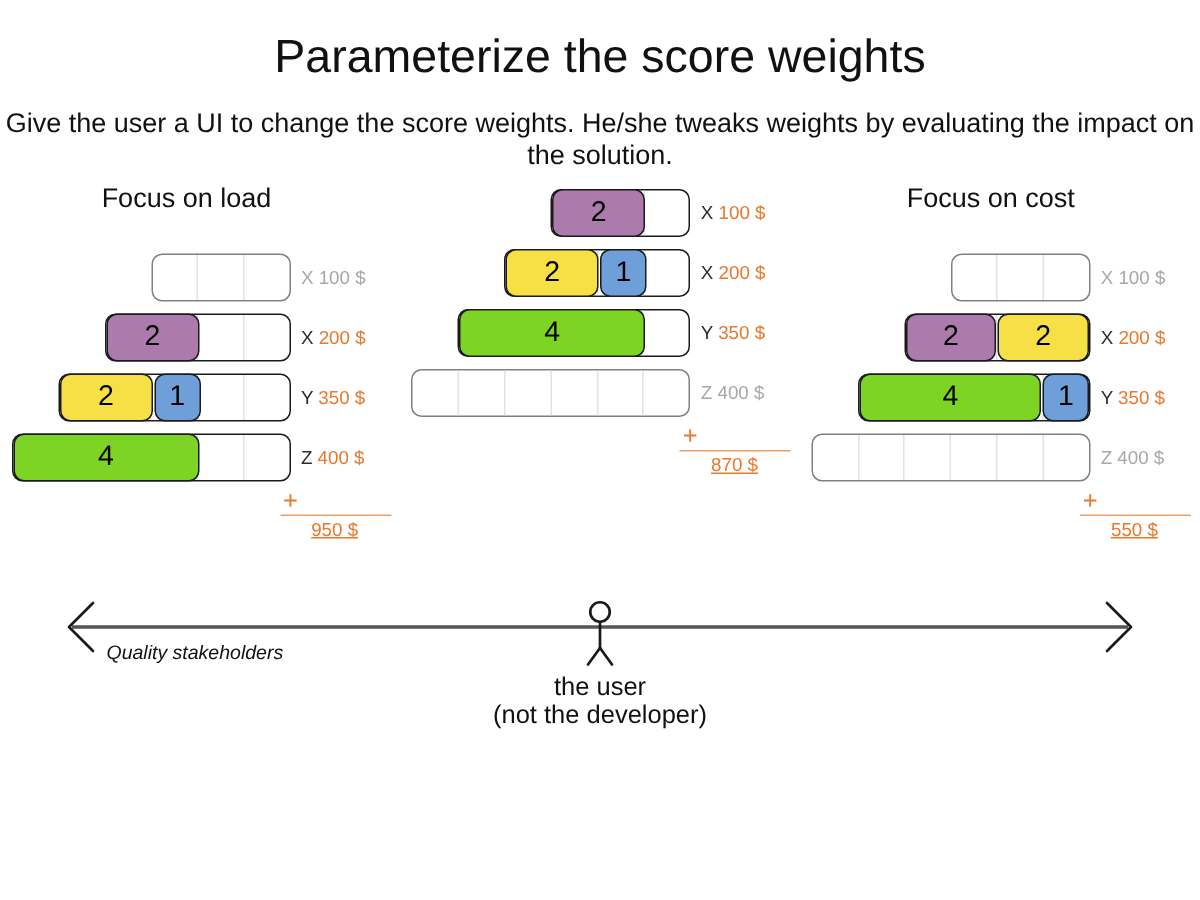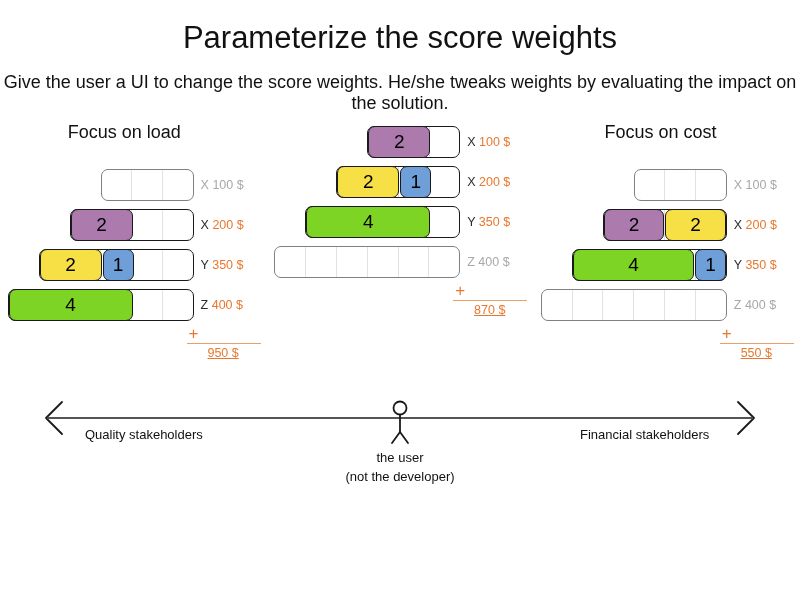--- a/index.html
+++ b/index.html
@@ -167,28 +167,28 @@
     top: 396px;
     width: 800px;
     height: 100px;
   }
   .axis-label {
     position: absolute;
     font-size: 13px;
     color: #111111;
     white-space: nowrap;
   }
-  #label-left { left: 85px; top: 31px; }
+  #label-left { left: 71px; top: 31px; font-style: italic; }
   #label-right { left: 580px; top: 31px; }
   #user-caption {
     position: absolute;
     left: 0; right: 0;
     top: 52px;
     text-align: center;
-    font-size: 13px;
+    font-size: 17px;
     color: #111111;
     line-height: 19px;
   }
 </style>
 </head>
 <body>
 
 <h1 id="page-title">Parameterize the score weights</h1>
 <p id="page-subtitle">Give the user a UI to change the score weights. He/she tweaks weights by evaluating the impact on the solution.</p>
 
@@ -404,18 +404,17 @@
     <polyline points="62,6 46,22 62,38" fill="none" stroke="#1a1a1a" stroke-width="1.8" stroke-linecap="round" stroke-linejoin="round"></polyline>
     <polyline points="738,6 754,22 738,38" fill="none" stroke="#1a1a1a" stroke-width="1.8" stroke-linecap="round" stroke-linejoin="round"></polyline>
   </svg>
   <svg width="60" height="60" viewBox="0 0 60 60" style="position:absolute;left:370px;top:0px;">
     <circle cx="30" cy="12" r="6.5" fill="#ffffff" stroke="#1a1a1a" stroke-width="1.8"></circle>
     <line x1="30" y1="18.5" x2="30" y2="36" stroke="#1a1a1a" stroke-width="1.8"></line>
     <line x1="30" y1="36" x2="22" y2="47" stroke="#1a1a1a" stroke-width="1.8" stroke-linecap="round"></line>
     <line x1="30" y1="36" x2="38" y2="47" stroke="#1a1a1a" stroke-width="1.8" stroke-linecap="round"></line>
   </svg>
   <div class="axis-label" id="label-left">Quality stakeholders</div>
-  <div class="axis-label" id="label-right">Financial stakeholders</div>
   <div id="user-caption">
     <div>the user</div>
     <div>(not the developer)</div>
   </div>
 </div>
 
 </body></html>

